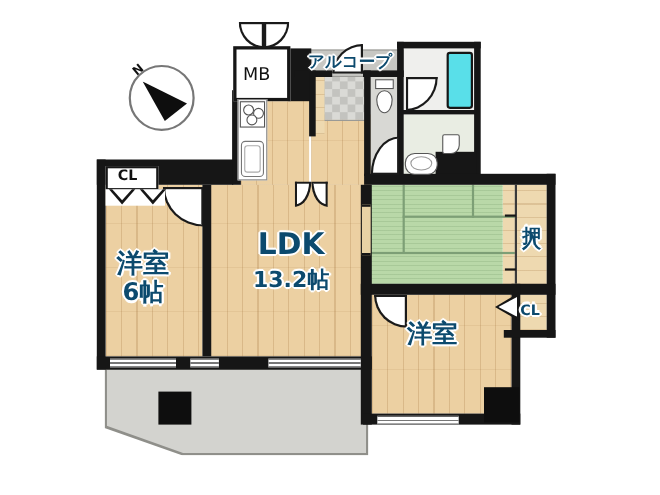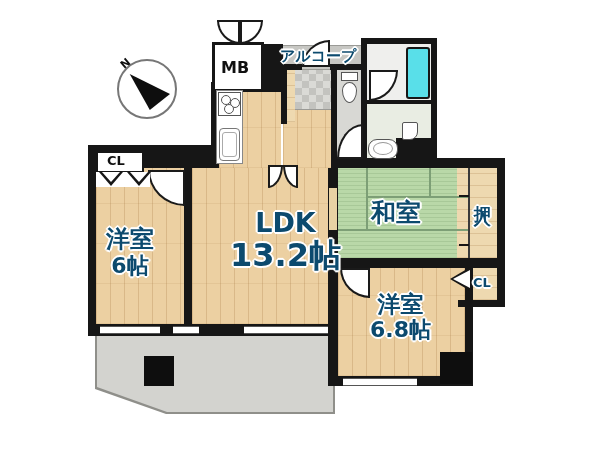--- a/index.html
+++ b/index.html
@@ -105,21 +105,21 @@
   <div class="abs door" style="left:268px;top:165px;width:15px;height:23px;border-radius:0 0 100% 0;"></div>
   <div class="abs door" style="left:283px;top:165px;width:15px;height:23px;border-radius:0 0 0 100%;"></div>
   <div class="abs door" style="left:340px;top:268px;width:30px;height:30px;border-radius:0 0 0 100%;"></div>
 
   <div class="abs" style="left:450px;top:266px;width:22px;height:26px;background:#161616;clip-path:polygon(100% 0,100% 100%,0 50%);"></div>
   <div class="abs" style="left:453px;top:270px;width:17px;height:18px;background:#fff;clip-path:polygon(100% 0,100% 100%,0 50%);"></div>
 
   <div class="abs" style="left:212px;top:42px;width:52px;height:50px;background:#fff;border:3px solid var(--wall);"></div>
   <div class="abs door" style="left:217px;top:20px;width:23px;height:24px;border-radius:0 0 0 100%;"></div>
   <div class="abs door" style="left:240px;top:20px;width:23px;height:24px;border-radius:0 0 100% 0;"></div>
-  <div class="plain" style="left:221px;top:58px;font-size:16px;font-weight:700;">MB</div>
+  <div class="plain" style="left:221px;top:58px;font-size:16px;font-weight:400;">MB</div>
 
   <div class="abs" style="left:96px;top:151px;width:48px;height:22px;background:#fff;border:2px solid var(--wall);"></div>
   <div class="plain" style="left:107px;top:153px;font-size:13px;">CL</div>
   <div class="abs" style="left:96px;top:172px;width:54px;height:15px;background:#fff;"></div>
   <div class="abs" style="left:99px;top:172px;width:0;height:0;border-left:12px solid transparent;border-right:12px solid transparent;border-top:14px solid #161616;"></div>
   <div class="abs" style="left:102px;top:172px;width:0;height:0;border-left:9px solid transparent;border-right:9px solid transparent;border-top:10px solid #fff;"></div>
   <div class="abs" style="left:127px;top:172px;width:0;height:0;border-left:12px solid transparent;border-right:12px solid transparent;border-top:14px solid #161616;"></div>
   <div class="abs" style="left:130px;top:172px;width:0;height:0;border-left:9px solid transparent;border-right:9px solid transparent;border-top:10px solid #fff;"></div>
 
   <div class="fix" style="left:216px;top:90px;width:27px;height:74px;border-color:#888;"></div>
@@ -143,23 +143,21 @@
   <div class="abs" style="left:128px;top:70px;width:42px;height:40px;background:#0e0e0e;clip-path:polygon(4% 10%,100% 60%,52% 100%);"></div>
   <div class="plain" style="left:121px;top:57px;font-size:11px;transform:rotate(-40deg);">N</div>
 
   <div class="rlabel" style="left:280px;top:48px;font-size:15px;font-weight:600;">アルコープ</div>
   <div class="rlabel" style="left:106px;top:226px;font-size:24px;">
     <span>洋室</span><br>
     <span style="font-size:22px;">6帖</span>
   </div>
   <div class="rlabel" style="left:230px;top:208px;font-size:27px;">
     <span>LDK</span><br>
-    <span style="font-size:32px;">13.2帖</span>
+    <span style="font-size:20px;">13.2帖</span>
   </div>
-  <div class="rlabel" style="left:371px;top:199px;font-size:25px;">和室</div>
   <div class="rlabel" style="left:473px;top:192px;font-size:17px;writing-mode:vertical-rl;letter-spacing:3px;">押入</div>
   <div class="rlabel" style="left:370px;top:292px;font-size:23px;">
     <span>洋室</span><br>
-    <span style="font-size:22px;">6.8帖</span>
   </div>
   <div class="rlabel" style="left:473px;top:276px;font-size:13px;">CL</div>
 
 </div>
 
 </body></html>

